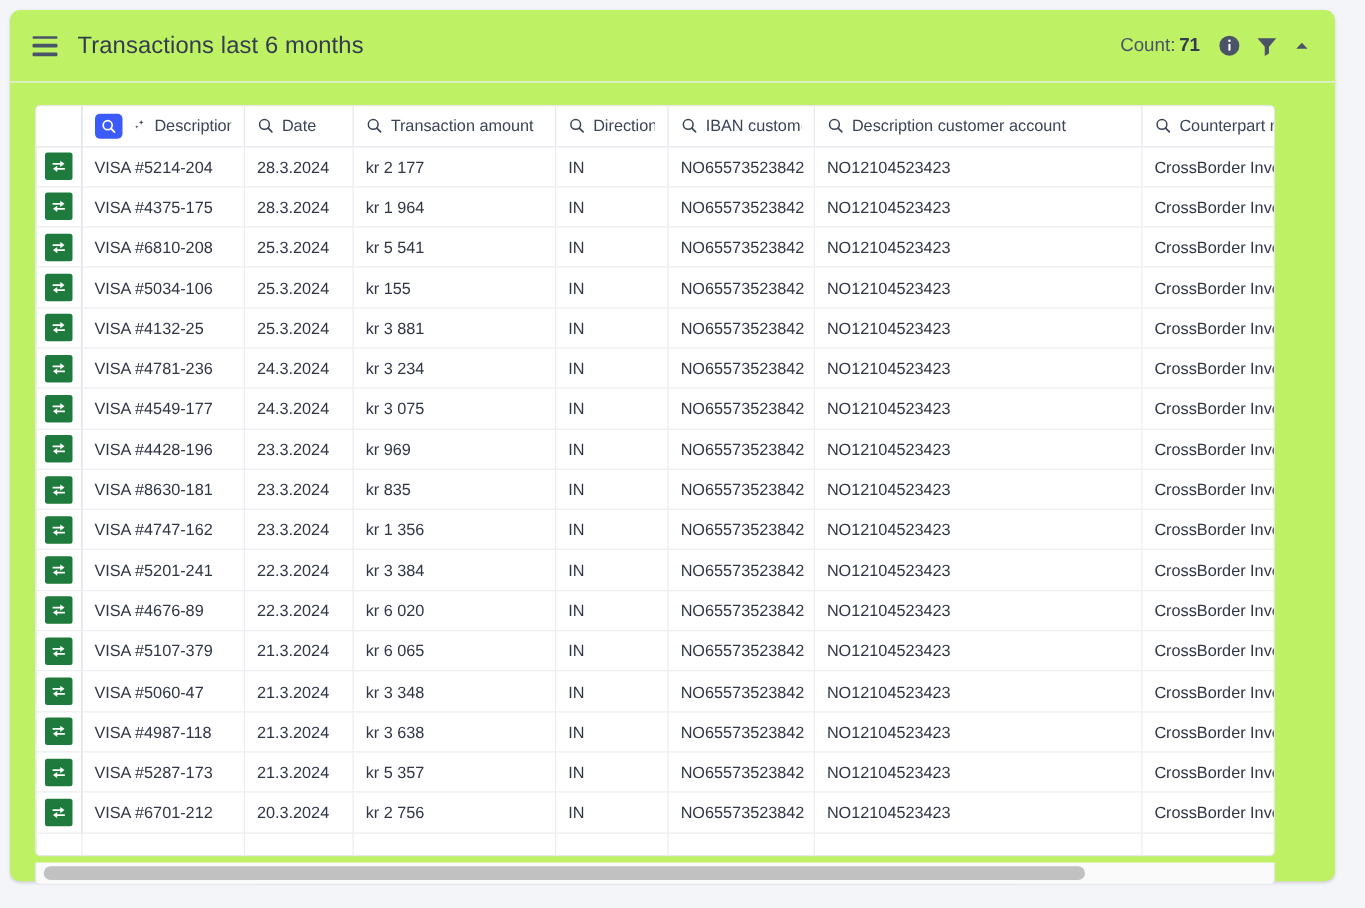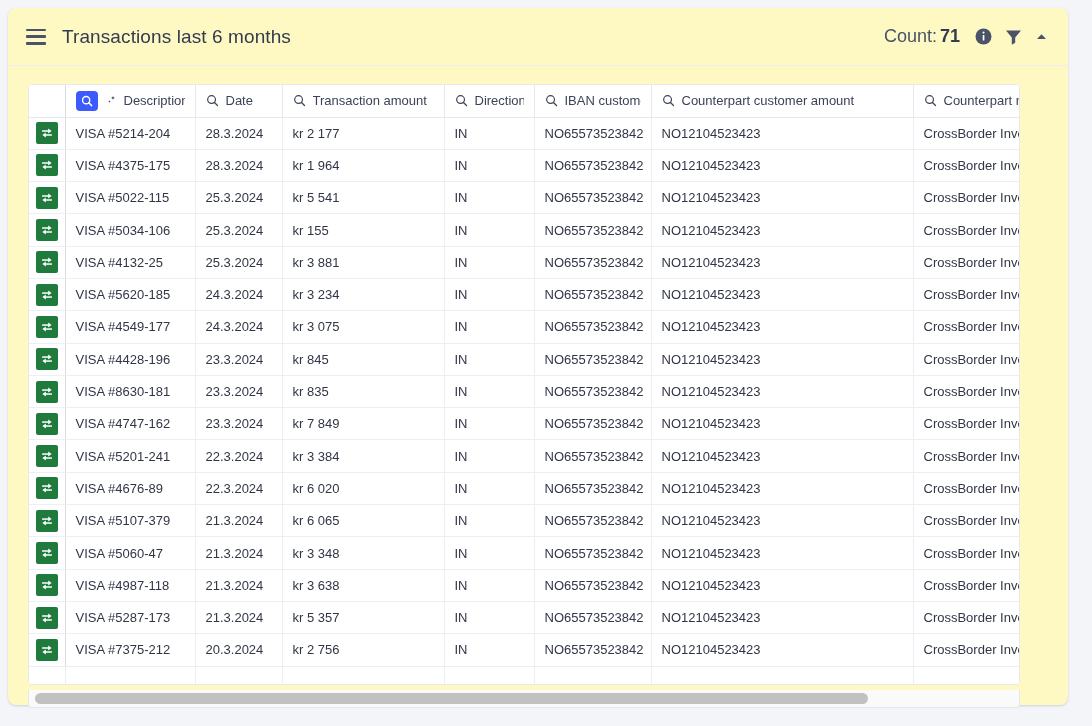--- a/index.html
+++ b/index.html
@@ -14,21 +14,21 @@
     position: relative;
     width: 1092px; height: 726px;
     background: #f4f5f9;
     overflow: hidden;
   }
   
   .card {
     position: absolute;
     left: 8px; top: 8px;
     width: 1060px; height: 697px;
-    background: #fef9c3;
+    background: #bef264;
     border-radius: 8px;
     box-shadow: 0 1px 3px rgba(16,24,40,.10), 0 1px 2px rgba(16,24,40,.06);
   }
   
   .card-header {
     position: absolute;
     left: 0; top: 0;
     width: 1060px; height: 58px;
     display: flex;
     align-items: center;
@@ -49,21 +49,21 @@
     letter-spacing: .1px;
     white-space: nowrap;
   }
   .header-right {
     margin-left: auto;
     display: flex;
     align-items: center;
     gap: 13px;
   }
   .count-wrap {
-    font-size: 18px;
+    font-size: 15px;
     color: #4a5368;
     white-space: nowrap;
     margin-right: 2px;
   }
   .count-wrap .count-val { font-weight: bold; color: #333b4f; margin-left: 3px; }
   .ic { display: inline-flex; align-items: center; justify-content: center; cursor: pointer; }
   .ic svg { display: block; }
   
   .table-wrap {
     position: absolute;
@@ -288,21 +288,21 @@
             </th>
 
             <th>
               <div class="th-inner">
                 <span class="mag">
                   <svg width="13" height="13" viewBox="0 0 14 14">
                     <circle cx="6" cy="6" r="4.2" fill="none" stroke="#3b4357" stroke-width="1.3"></circle>
                     <line x1="9.1" y1="9.1" x2="12.4" y2="12.4" stroke="#3b4357" stroke-width="1.4" stroke-linecap="round"></line>
                   </svg>
                 </span>
-                <span class="th-label">Counterpart customer amount</span>
+                <span class="th-label">Description customer account</span>
               </div>
             </th>
 
             <th>
               <div class="th-inner">
                 <span class="mag">
                   <svg width="13" height="13" viewBox="0 0 14 14">
                     <circle cx="6" cy="6" r="4.2" fill="none" stroke="#3b4357" stroke-width="1.3"></circle>
                     <line x1="9.1" y1="9.1" x2="12.4" y2="12.4" stroke="#3b4357" stroke-width="1.4" stroke-linecap="round"></line>
                   </svg>
@@ -349,21 +349,21 @@
             </tr>
             <tr>
               <td class="icon-cell"><span class="tx-badge">
                   <svg width="14" height="14" viewBox="0 0 14 14">
                     <path d="M2.1 4.3h7.2v1.5H2.1z" fill="#ffffff"></path>
                     <path d="M8.2 2.6 11.6 5.05 8.2 7.5z" fill="#ffffff"></path>
                     <path d="M4.7 8.3h7.2v1.5H4.7z" fill="#ffffff"></path>
                     <path d="M5.8 6.5 2.4 9.05 5.8 11.5z" fill="#ffffff"></path>
                   </svg>
                 </span></td>
-              <td>VISA #5022-115</td>
+              <td>VISA #6810-208</td>
               <td>25.3.2024</td>
               <td>kr 5 541</td>
               <td>IN</td>
               <td>NO65573523842</td>
               <td>NO12104523423</td>
               <td>CrossBorder Investments</td>
             </tr>
             <tr>
               <td class="icon-cell"><span class="tx-badge">
                   <svg width="14" height="14" viewBox="0 0 14 14">
@@ -400,21 +400,21 @@
             </tr>
             <tr>
               <td class="icon-cell"><span class="tx-badge">
                   <svg width="14" height="14" viewBox="0 0 14 14">
                     <path d="M2.1 4.3h7.2v1.5H2.1z" fill="#ffffff"></path>
                     <path d="M8.2 2.6 11.6 5.05 8.2 7.5z" fill="#ffffff"></path>
                     <path d="M4.7 8.3h7.2v1.5H4.7z" fill="#ffffff"></path>
                     <path d="M5.8 6.5 2.4 9.05 5.8 11.5z" fill="#ffffff"></path>
                   </svg>
                 </span></td>
-              <td>VISA #5620-185</td>
+              <td>VISA #4781-236</td>
               <td>24.3.2024</td>
               <td>kr 3 234</td>
               <td>IN</td>
               <td>NO65573523842</td>
               <td>NO12104523423</td>
               <td>CrossBorder Investments</td>
             </tr>
             <tr>
               <td class="icon-cell"><span class="tx-badge">
                   <svg width="14" height="14" viewBox="0 0 14 14">
@@ -436,21 +436,21 @@
               <td class="icon-cell"><span class="tx-badge">
                   <svg width="14" height="14" viewBox="0 0 14 14">
                     <path d="M2.1 4.3h7.2v1.5H2.1z" fill="#ffffff"></path>
                     <path d="M8.2 2.6 11.6 5.05 8.2 7.5z" fill="#ffffff"></path>
                     <path d="M4.7 8.3h7.2v1.5H4.7z" fill="#ffffff"></path>
                     <path d="M5.8 6.5 2.4 9.05 5.8 11.5z" fill="#ffffff"></path>
                   </svg>
                 </span></td>
               <td>VISA #4428-196</td>
               <td>23.3.2024</td>
-              <td>kr 845</td>
+              <td>kr 969</td>
               <td>IN</td>
               <td>NO65573523842</td>
               <td>NO12104523423</td>
               <td>CrossBorder Investments</td>
             </tr>
             <tr>
               <td class="icon-cell"><span class="tx-badge">
                   <svg width="14" height="14" viewBox="0 0 14 14">
                     <path d="M2.1 4.3h7.2v1.5H2.1z" fill="#ffffff"></path>
                     <path d="M8.2 2.6 11.6 5.05 8.2 7.5z" fill="#ffffff"></path>
@@ -470,21 +470,21 @@
               <td class="icon-cell"><span class="tx-badge">
                   <svg width="14" height="14" viewBox="0 0 14 14">
                     <path d="M2.1 4.3h7.2v1.5H2.1z" fill="#ffffff"></path>
                     <path d="M8.2 2.6 11.6 5.05 8.2 7.5z" fill="#ffffff"></path>
                     <path d="M4.7 8.3h7.2v1.5H4.7z" fill="#ffffff"></path>
                     <path d="M5.8 6.5 2.4 9.05 5.8 11.5z" fill="#ffffff"></path>
                   </svg>
                 </span></td>
               <td>VISA #4747-162</td>
               <td>23.3.2024</td>
-              <td>kr 7 849</td>
+              <td>kr 1 356</td>
               <td>IN</td>
               <td>NO65573523842</td>
               <td>NO12104523423</td>
               <td>CrossBorder Investments</td>
             </tr>
             <tr>
               <td class="icon-cell"><span class="tx-badge">
                   <svg width="14" height="14" viewBox="0 0 14 14">
                     <path d="M2.1 4.3h7.2v1.5H2.1z" fill="#ffffff"></path>
                     <path d="M8.2 2.6 11.6 5.05 8.2 7.5z" fill="#ffffff"></path>
@@ -587,21 +587,21 @@
             </tr>
             <tr>
               <td class="icon-cell"><span class="tx-badge">
                   <svg width="14" height="14" viewBox="0 0 14 14">
                     <path d="M2.1 4.3h7.2v1.5H2.1z" fill="#ffffff"></path>
                     <path d="M8.2 2.6 11.6 5.05 8.2 7.5z" fill="#ffffff"></path>
                     <path d="M4.7 8.3h7.2v1.5H4.7z" fill="#ffffff"></path>
                     <path d="M5.8 6.5 2.4 9.05 5.8 11.5z" fill="#ffffff"></path>
                   </svg>
                 </span></td>
-              <td>VISA #7375-212</td>
+              <td>VISA #6701-212</td>
               <td>20.3.2024</td>
               <td>kr 2 756</td>
               <td>IN</td>
               <td>NO65573523842</td>
               <td>NO12104523423</td>
               <td>CrossBorder Investments</td>
             </tr>
             <tr class="filler">
               <td class="icon-cell"></td>
               <td></td>

